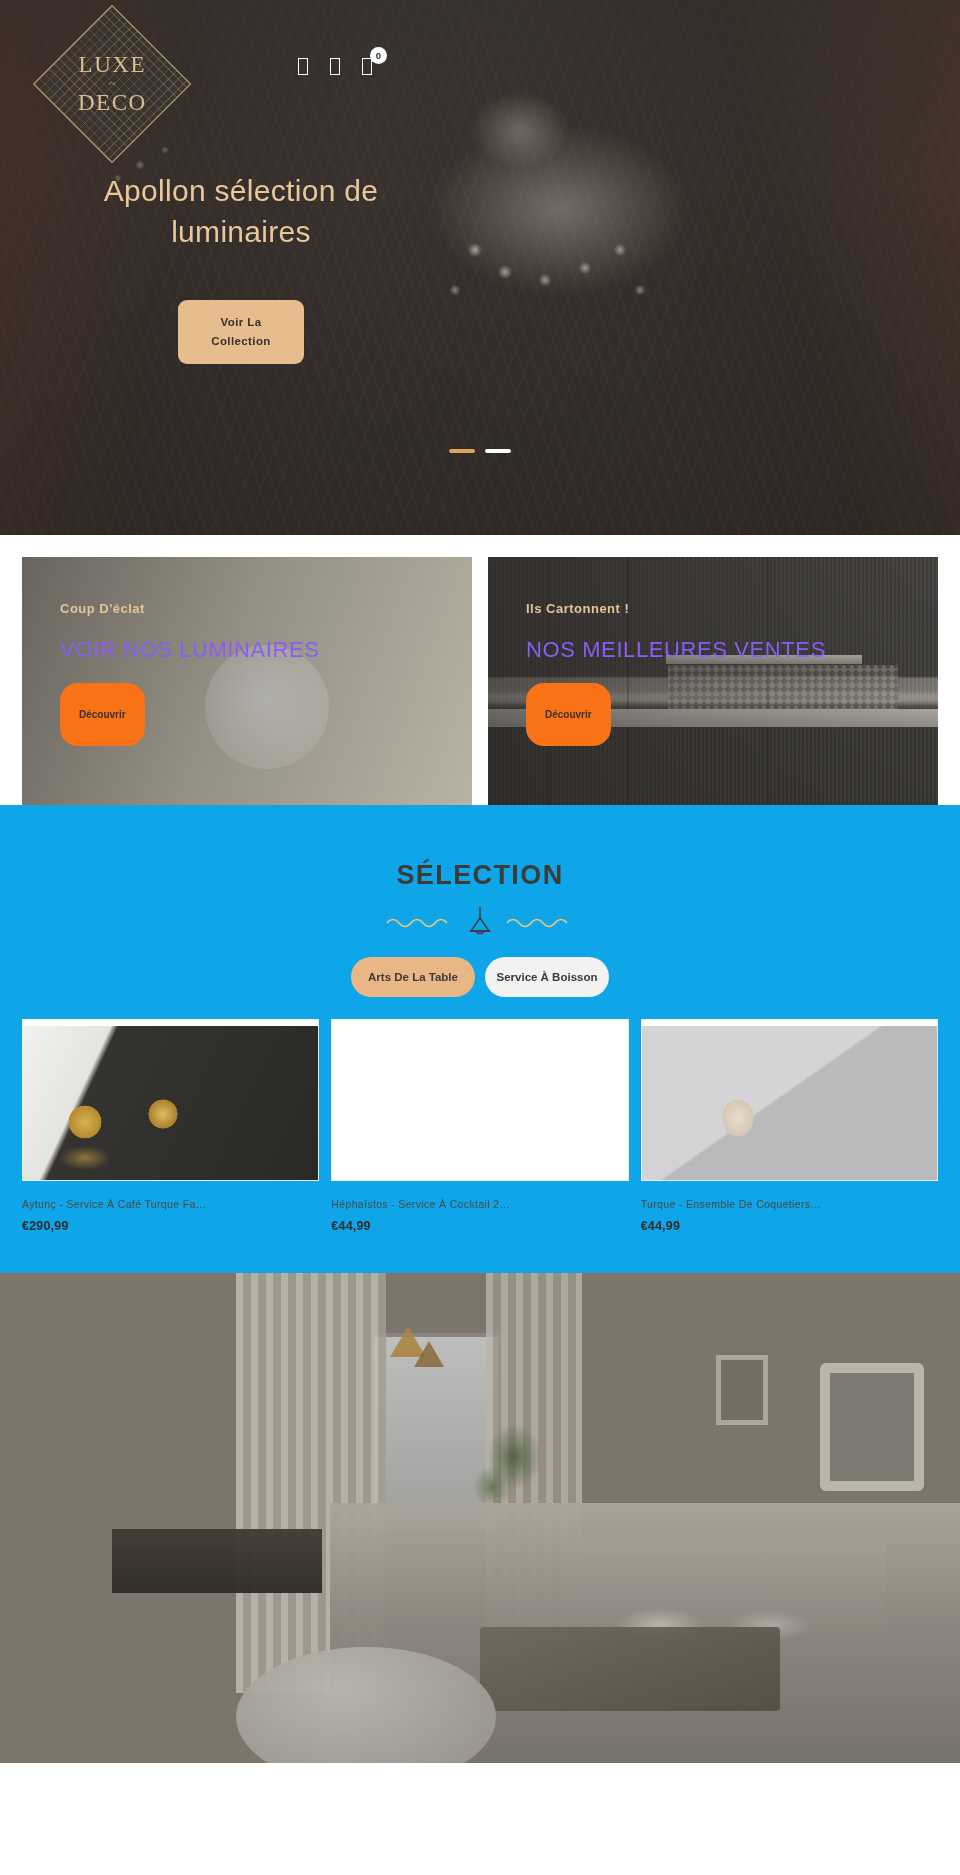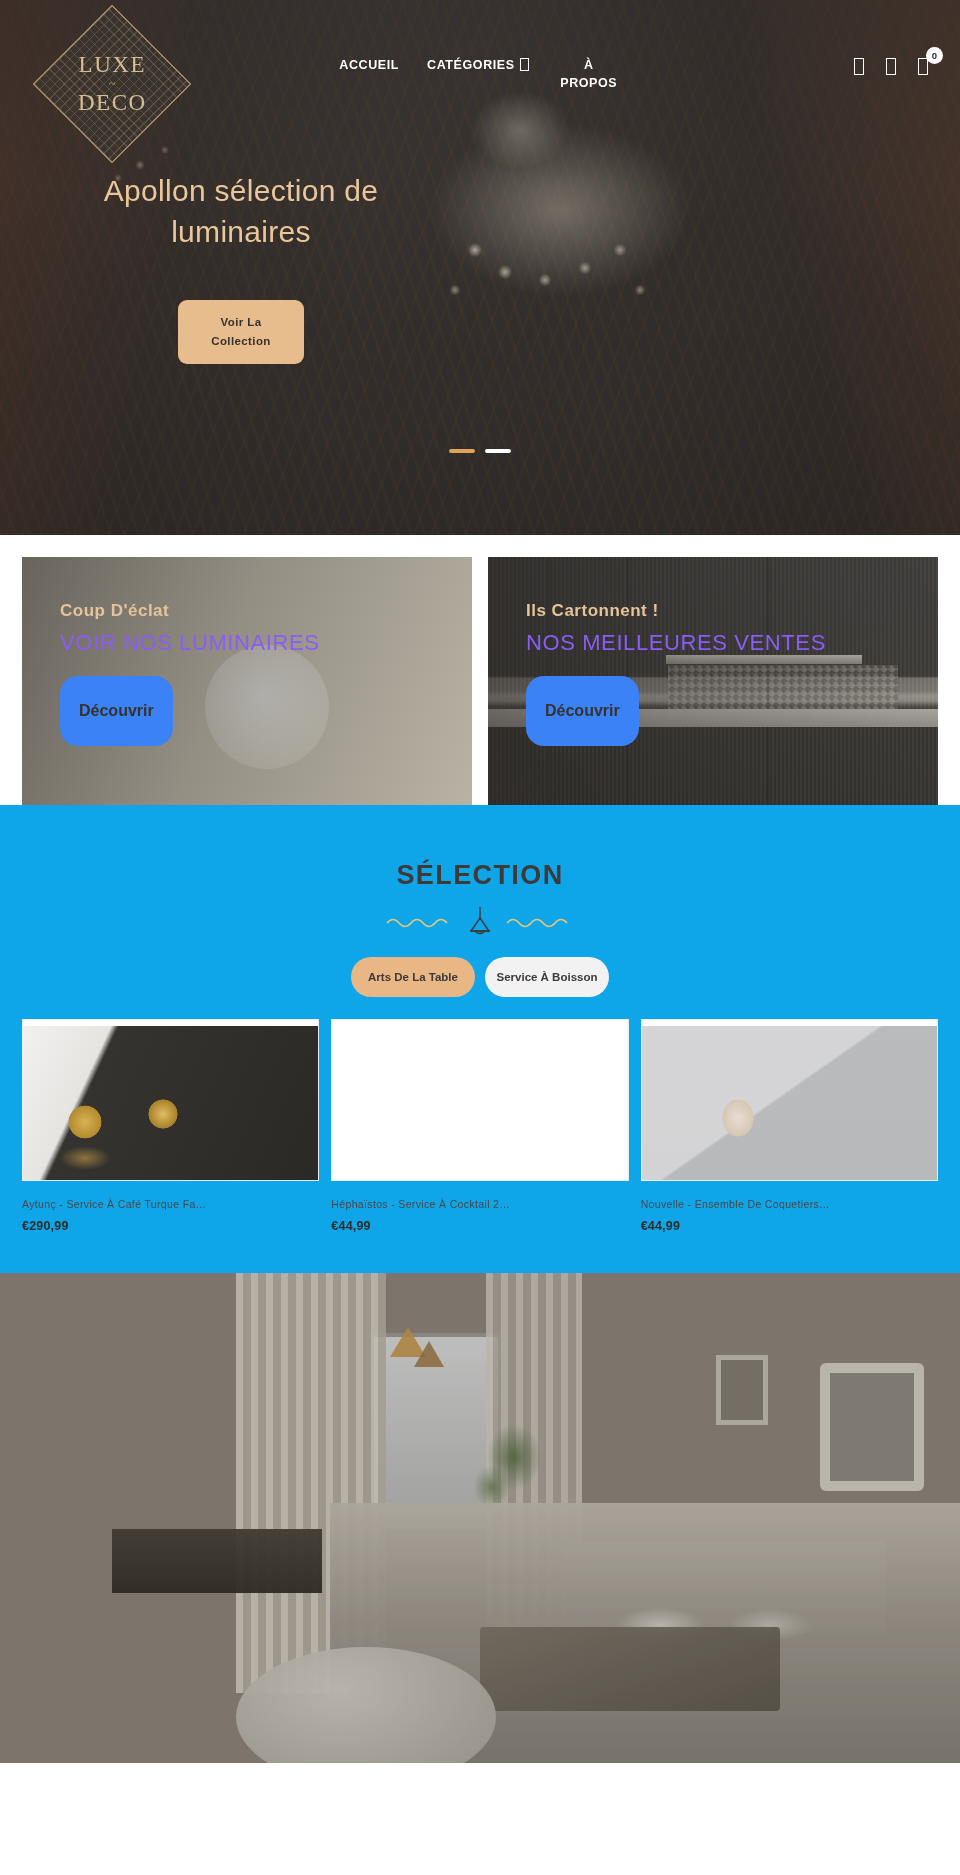--- a/index.html
+++ b/index.html
@@ -226,40 +226,40 @@
   .promo-scrim {
     position: absolute; inset: 0;
     background: linear-gradient(110deg, rgba(35,32,30,.62) 0%, rgba(35,32,30,.38) 45%, rgba(35,32,30,.18) 100%);
   }
   .promo-text {
     position: relative; z-index: 3;
     padding: 44px 0 0 38px;
   }
   .promo-kicker {
     color: #e6c49a;
-    font-size: 17px;
+    font-size: 13px;
     font-weight: bold;
     letter-spacing: .5px;
-    margin-bottom: 9px;
+    margin-bottom: 21px;
   }
   .promo-title {
     color: #8b5cf6;
     font-size: 22px;
     font-weight: normal;
     letter-spacing: .6px;
     margin-bottom: 20px;
   }
   .promo-btn {
     display: inline-block;
-    background: #3b82f6;
+    background: #f97316;
     color: #37322e;
     border: none;
     border-radius: 18px;
     padding: 26px 19px;
-    font-size: 16px;
+    font-size: 10px;
     font-weight: bold;
     cursor: pointer;
     font-family: "Liberation Sans", sans-serif;
   }
 
   
   .selection { padding: 55px 0 40px 0; background: #0ea5e9; }
   .sec-title {
     text-align: center;
     color: #3d3a38;
@@ -449,31 +449,20 @@
     <div class="logo-wrap">
       <div class="logo-diamond">
         <div class="logo-inner">
           <div class="l1">LUXE</div>
           <div class="sq">~</div>
           <div class="l2">DECO</div>
         </div>
       </div>
     </div>
 
-    <nav class="mainnav">
-      <div class="navitem">
-        <span>ACCUEIL</span>
-      </div>
-      <div class="navitem wide">
-        <span>CATÉGORIES</span><span class="tofu"></span>
-      </div>
-      <div class="navitem">
-        <span>À PROPOS</span>
-      </div>
-    </nav>
 
     <div class="navicons">
       <div class="icon-box"></div>
       <div class="icon-box"></div>
       <div class="icon-box">
         <span class="cart-badge">0</span>
       </div>
     </div>
   </header>
 
@@ -552,21 +541,21 @@
       <div class="pthumb">
           <div class="pimg pimg-3"></div>
         </div>
       <div class="pname">Héphaïstos - Service À Cocktail 2…</div>
       <div class="pprice">€44,99</div>
     </div>
     <div class="pcard">
       <div class="pthumb">
           <div class="pimg pimg-4"></div>
         </div>
-      <div class="pname">Nouvelle - Ensemble De Coquetiers…</div>
+      <div class="pname">Turque - Ensemble De Coquetiers…</div>
       <div class="pprice">€44,99</div>
     </div>
   </div>
 </section>
 
 <section class="bottom-banner">
   <div class="bb-img"></div>
   <div class="bb-window"></div>
   <div class="bb-curtain-l"></div>
   <div class="bb-curtain-r"></div>

